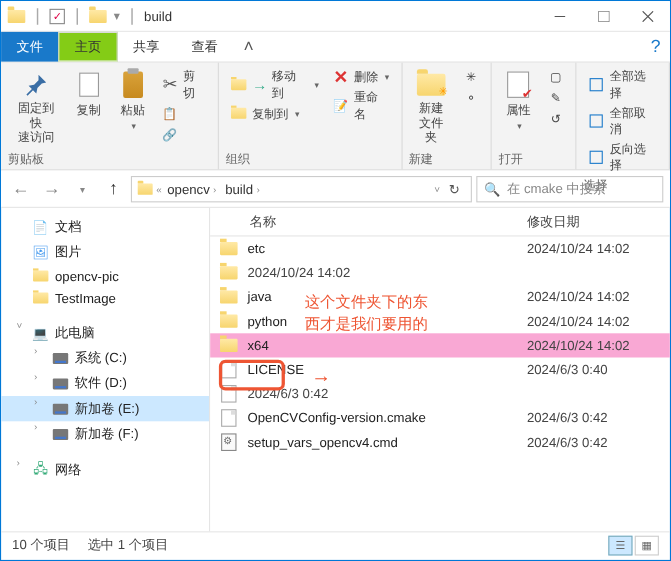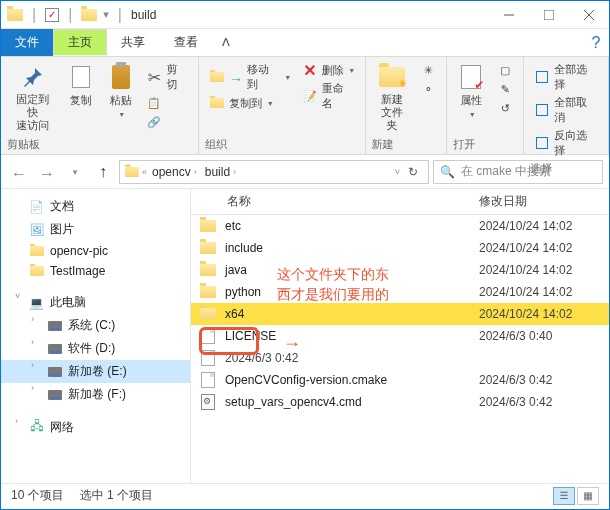--- a/index.html
+++ b/index.html
@@ -14,21 +14,21 @@
 .tb-sep { color:#aaa; margin:0 3px; }
 .tb-title { margin-left:6px; font-size:12px; color:#333; }
 .win-controls { margin-left:auto; display:flex; height:100%; }
 .win-btn { width:40px; display:flex; align-items:center; justify-content:center; color:#555; }
 .win-btn svg { width:10px; height:10px; }
 
 
 .tabs-row { height:28px; display:flex; align-items:stretch; background:#fff; border-bottom:1px solid #dadada; }
 .file-tab { background:#1979ca; color:#fff; font-size:12px; padding:0 14px; display:flex; align-items:center; }
 .tab { font-size:12px; color:#333; padding:0 14px; display:flex; align-items:center; border-right:1px solid transparent; }
-.tab.active { border:1px solid #dadada; border-bottom:1px solid #f3f3f3; background:#bef264; }
+.tab.active { border:1px solid #dadada; border-bottom:1px solid #f3f3f3; background:#84cc16; }
 .help-icon { margin-left:auto; width:26px; display:flex; align-items:center; justify-content:center; color:#1979ca; }
 .collapse-icon { width:26px; display:flex; align-items:center; justify-content:center; color:#555; }
 
 
 .ribbon { height:98px; background:#f3f3f3; border-bottom:1px solid #dadada; display:flex; }
 .rgroup { border-right:1px solid #dadada; padding:4px 6px 2px; display:flex; flex-direction:column; }
 .rgroup-content { flex:1; display:flex; align-items:flex-start; gap:4px; }
 .rgroup-label { font-size:11px; color:#666; text-align:left; padding:2px 0 0; }
 .rbtn { display:flex; flex-direction:column; align-items:center; font-size:11px; color:#444; padding:2px 4px; gap:2px; }
 .rbtn .ricon { width:28px; height:28px; display:flex; align-items:center; justify-content:center; }
@@ -81,21 +81,21 @@
 .ti-net { color:#3a7; }
 .tree-chev { position:absolute; left:14px; color:#888; font-size:9px; }
 .tree-wrap { position:relative; }
 
 .filepane { flex:1; display:flex; flex-direction:column; }
 .file-header { display:flex; font-size:12px; color:#444; border-bottom:1px solid #e5e5e5; padding:4px 0; }
 .col-name { flex:1; padding-left:36px; }
 .col-date { width:130px; }
 .file-list { flex:1; overflow-y:auto; }
 .file-row { display:flex; align-items:center; font-size:12px; color:#222; padding:2px 0; height:22px; }
-.file-row.selected { background:#fde047; }
+.file-row.selected { background:#f9a8d4; }
 .fr-icon { width:34px; display:flex; align-items:center; justify-content:center; }
 .fi-fold { width:16px; height:12px; background:linear-gradient(#ffe9a6,#f7d56e); border-radius:1px; position:relative; }
 .fi-fold::before { content:''; position:absolute; top:-3px; left:0; width:6px; height:3px; background:#f7d56e; }
 .fi-file { width:14px; height:16px; border:1px solid #aaa; background:#fff; position:relative; }
 .fi-file::after { content:''; position:absolute; top:0; right:0; width:4px; height:4px; background:#ddd; }
 .fi-cmd { width:14px; height:16px; border:1px solid #888; background:#fafafa; position:relative; }
 .fi-cmd::after { content:'⚙'; position:absolute; left:1px; top:1px; font-size:9px; color:#666; }
 .fr-name { flex:1; }
 .fr-date { width:130px; color:#444; }
 
@@ -420,21 +420,20 @@
           <div class="fr-icon">
             <div class="fi-fold"></div>
           </div>
           <div class="fr-name">etc</div>
           <div class="fr-date">2024/10/24 14:02</div>
         </div>
         <div class="file-row">
           <div class="fr-icon">
             <div class="fi-fold"></div>
           </div>
-          <div class="fr-name">include</div>
           <div class="fr-date">2024/10/24 14:02</div>
         </div>
         <div class="file-row">
           <div class="fr-icon">
             <div class="fi-fold"></div>
           </div>
           <div class="fr-name">java</div>
           <div class="fr-date">2024/10/24 14:02</div>
         </div>
         <div class="file-row">

